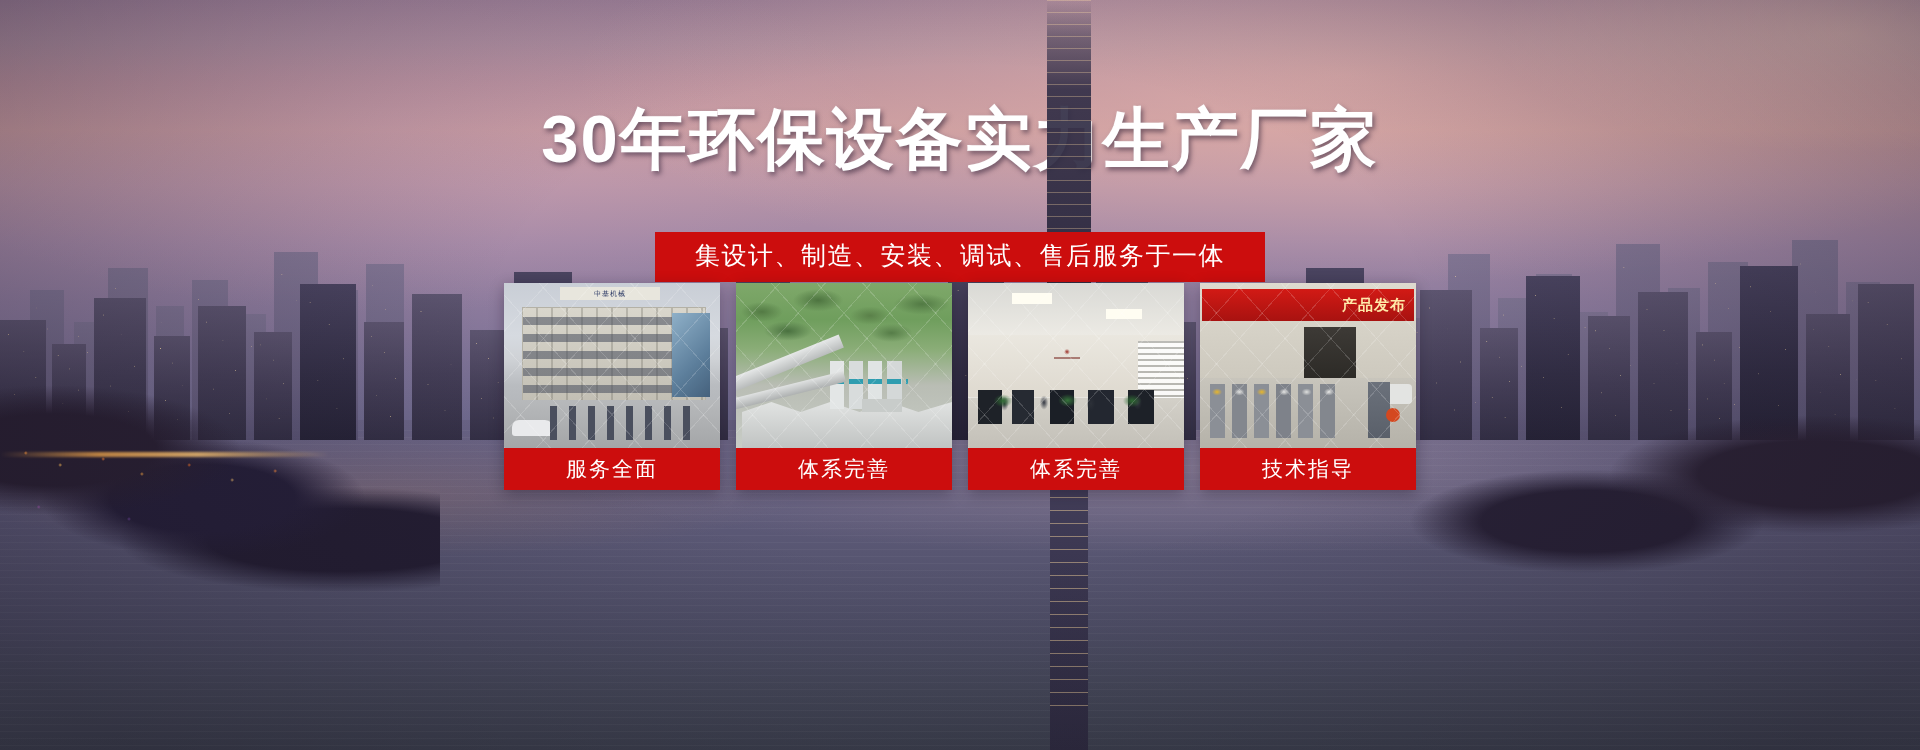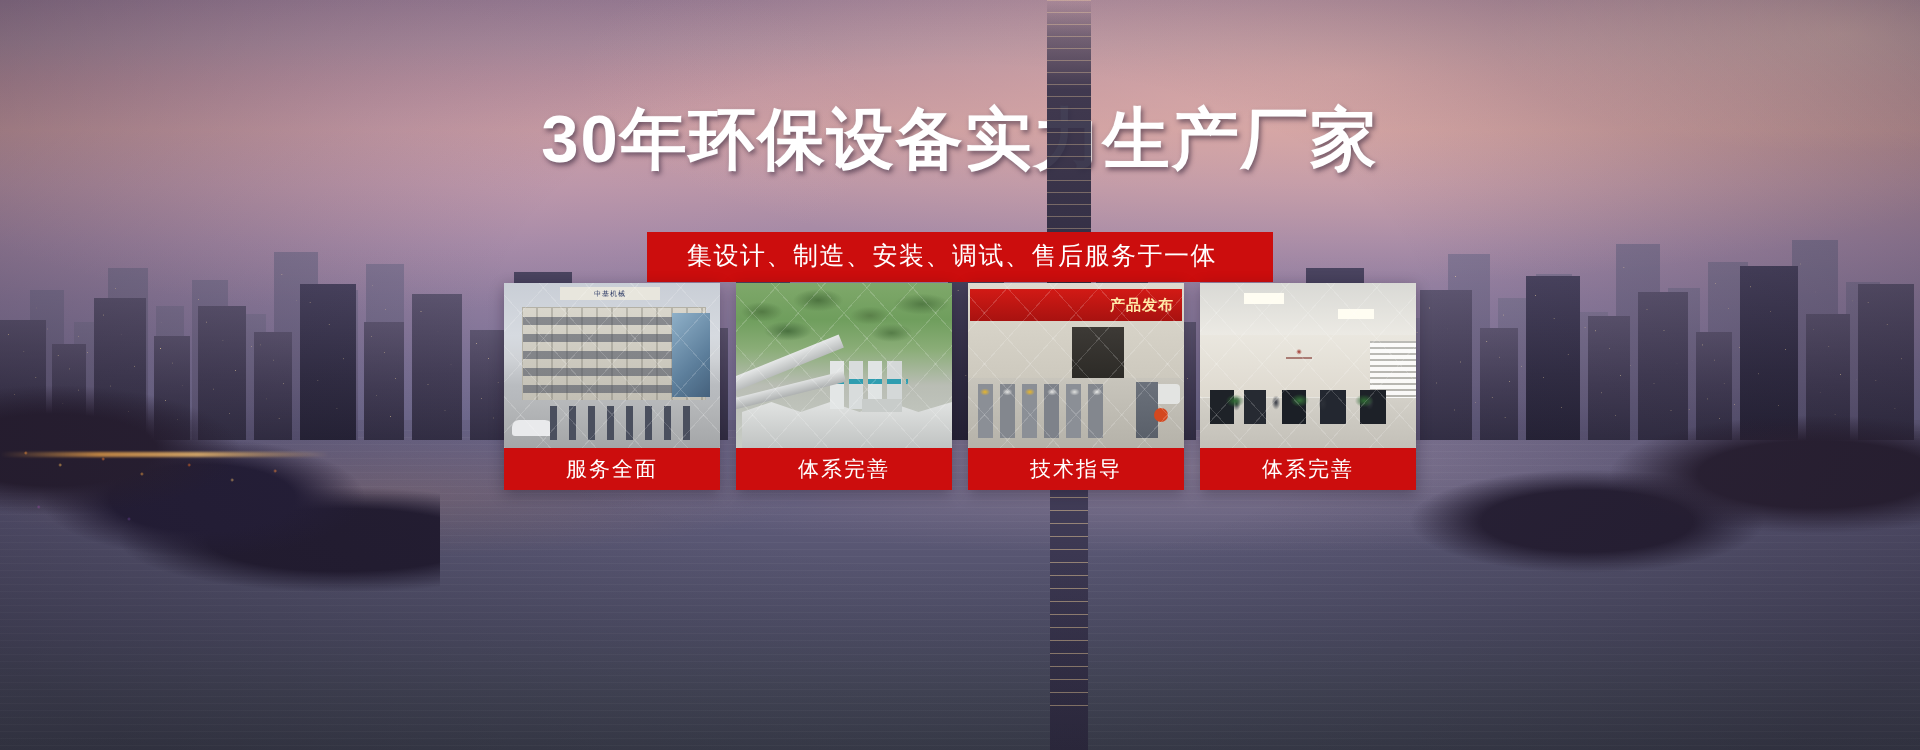--- a/index.html
+++ b/index.html
@@ -160,21 +160,21 @@
   }
   .tower-front::after {
     content:""; position:absolute; inset:0;
     background-image:repeating-linear-gradient(to bottom, rgba(255,220,165,.32) 0 1px, rgba(0,0,0,0) 1px 12px);
   }
 
   
   .subbanner {
     position:absolute; top:232px; left:50%; transform:translateX(-50%);
     background:#cc0d0d;
-    padding:7px 56px 10px 40px;
+    padding:7px 40px 10px 40px;
     z-index:8;
   }
   .subbanner-text {
     color:#ffffff;
     font-size:25px;
     line-height:1.3;
     letter-spacing:1.5px;
     white-space:nowrap;
     font-weight:400;
   }
@@ -454,49 +454,49 @@
           <div class="p2-conv2"></div>
           <div class="p2-truck"></div>
         </div>
         <div class="wm"></div>
       </div>
       <div class="card-label">体系完善</div>
     </div>
 
     <div class="card">
       <div class="card-photo">
-        <div class="p4">
-          <div class="p4-wall"></div>
-          <div class="p4-banner">产品发布</div>
-          <div class="p4-door"></div>
-          <div class="p4-ground"></div>
-          <div class="p4-van"></div>
-          <div class="p4-workers"></div>
-          <div class="p4-helmets"></div>
-          <div class="p4-lead"></div>
-          <div class="p4-reel"></div>
-        </div>
-        <div class="wm"></div>
-      </div>
-      <div class="card-label">技术指导</div>
-    </div>
-
-    <div class="card">
-      <div class="card-photo">
         <div class="p3">
           <div class="p3-ceil"></div>
           <div class="p3-light1"></div>
           <div class="p3-light2"></div>
           <div class="p3-wall"></div>
           <div class="p3-logo"></div>
           <div class="p3-window"></div>
           <div class="p3-floor"></div>
           <div class="p3-desks"></div>
           <div class="p3-people"></div>
           <div class="p3-plants"></div>
         </div>
         <div class="wm"></div>
       </div>
       <div class="card-label">体系完善</div>
     </div>
 
+    <div class="card">
+      <div class="card-photo">
+        <div class="p4">
+          <div class="p4-wall"></div>
+          <div class="p4-banner">产品发布</div>
+          <div class="p4-door"></div>
+          <div class="p4-ground"></div>
+          <div class="p4-van"></div>
+          <div class="p4-workers"></div>
+          <div class="p4-helmets"></div>
+          <div class="p4-lead"></div>
+          <div class="p4-reel"></div>
+        </div>
+        <div class="wm"></div>
+      </div>
+      <div class="card-label">技术指导</div>
+    </div>
+
   </div>
 </div>
 
 </body></html>

